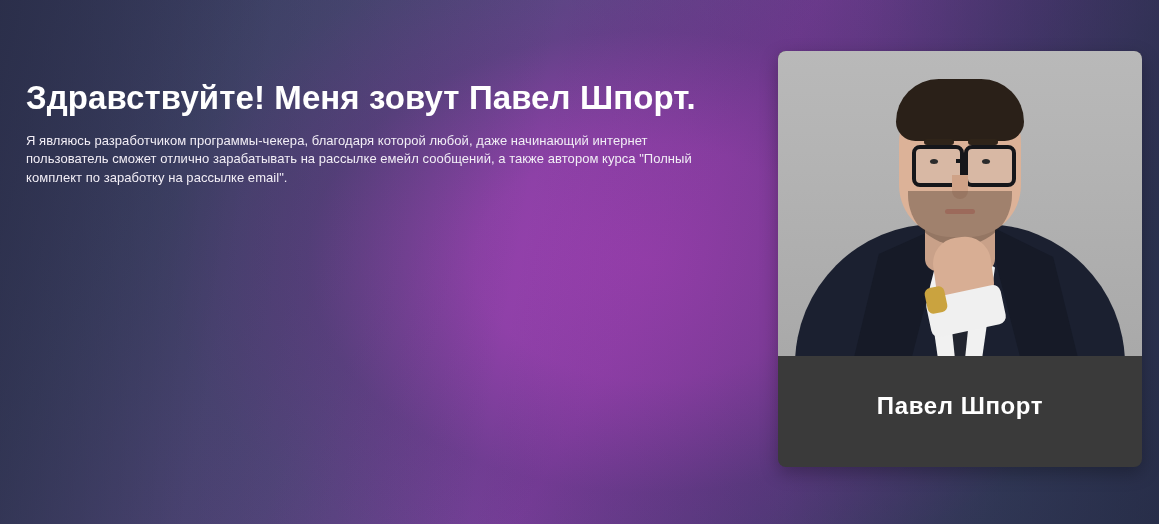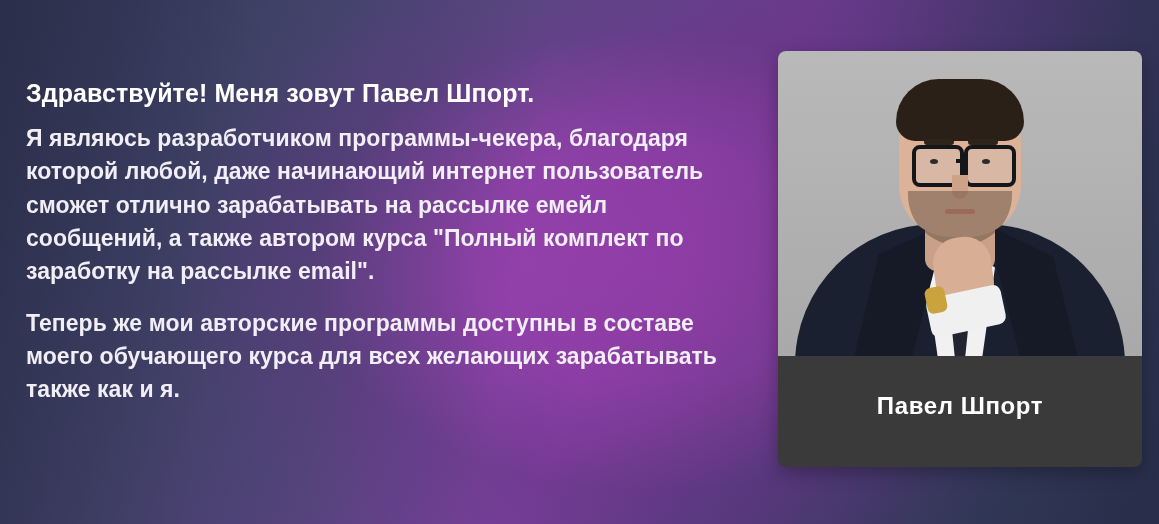--- a/index.html
+++ b/index.html
@@ -36,34 +36,33 @@
   .content {
     position: absolute;
     left: 26px;
     top: 78px;
     width: 700px;
     z-index: 3;
   }
 
   .headline {
     color: #ffffff;
-    font-size: 25px;
+    font-size: 33px;
     font-weight: bold;
     line-height: 1.2;
     margin: 0 0 14px 0;
     letter-spacing: 0.1px;
   }
 
   .para {
     color: #f2eef6;
-    font-size: 23px;
+    font-size: 13px;
     line-height: 1.45;
     margin: 0 0 18px 0;
     letter-spacing: 0.05px;
-    font-weight: bold;
   }
   .para:last-child { margin-bottom: 0; }
 
   .card {
     position: absolute;
     left: 778px;
     top: 51px;
     width: 364px;
     height: 416px;
     background: #3a3a3a;
@@ -275,21 +274,20 @@
 <body>
 
 <div class="stage">
 
   <div class="content">
     <h1 class="headline">Здравствуйте! Меня зовут Павел Шпорт.</h1>
 
     <p class="para">Я являюсь разработчиком программы-чекера, благодаря которой любой, даже начинающий интернет пользователь сможет отлично зарабатывать на рассылке емейл сообщений, а также автором курса "Полный комплект по заработку на рассылке email".</p>
 
 
-    <p class="para">Теперь же мои авторские программы доступны в составе моего обучающего курса для всех желающих зарабатывать также как и я.</p>
   </div>
 
   <div class="card">
     <div class="photo">
       <div class="p-shoulders"></div>
       <div class="p-shirt"></div>
       <div class="p-tie"></div>
       <div class="p-lapel-l"></div>
       <div class="p-lapel-r"></div>
       <div class="p-neck"></div>

